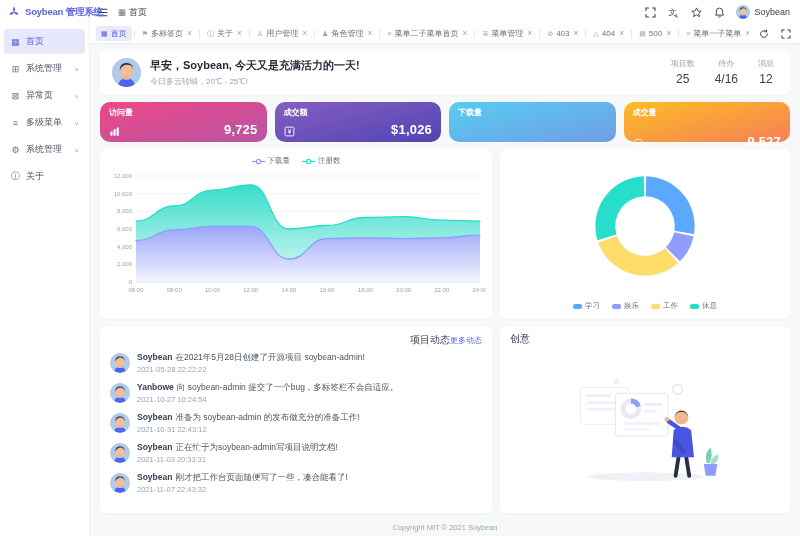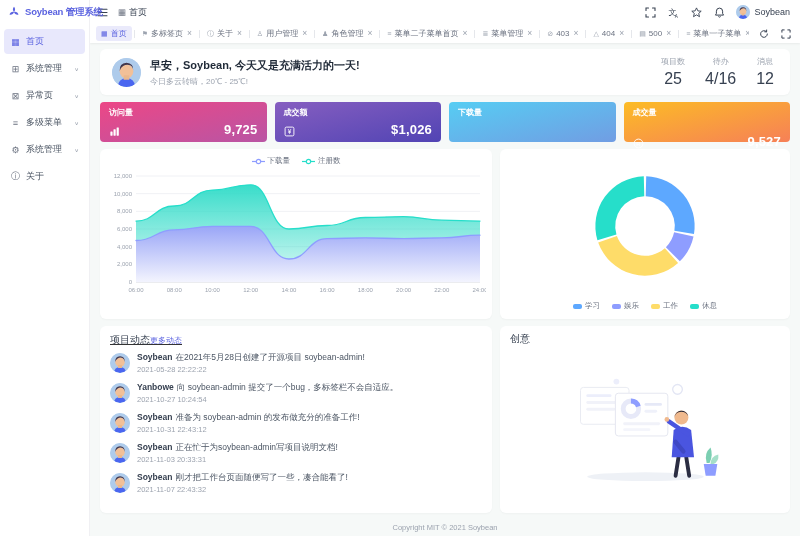--- a/index.html
+++ b/index.html
@@ -54,40 +54,40 @@
   .card { background:#fff; border-radius:6px; box-shadow:0 1px 2px rgba(0,0,0,.03); }
 
   .greeting { height:46px; display:flex; align-items:center; padding:0 12px; gap:9px; flex:none; }
   .greeting .avatar { width:29px; height:29px; flex:none; }
   .gtexts { flex:1; min-width:0; }
   .gtitle { font-size:11px; font-weight:600; color:#1f2937; }
   .gsub { font-size:8px; color:#9ca3af; margin-top:3px; }
   .gstats { display:flex; gap:20px; padding-right:4px; }
   .gstat { text-align:center; }
   .gstat .lab { font-size:8px; color:#9ca3af; }
-  .gstat .val { font-size:16px; color:#374151; margin-top:3px; }
+  .gstat .val { font-size:12px; color:#374151; margin-top:3px; }
 
   .stats-row { display:flex; gap:8px; flex:none; }
-  .stat-card { flex:1; height:40px; border-radius:4px; color:#fff; padding:5px 9px; display:flex; flex-direction:column; justify-content:space-between; }
+  .stat-card { flex:1; height:40px; border-radius:10px; color:#fff; padding:5px 9px; display:flex; flex-direction:column; justify-content:space-between; }
   .stat-title { font-size:8px; font-weight:600; }
   .stat-bottom { display:flex; align-items:flex-end; justify-content:space-between; }
   .stat-bottom svg { width:11px; height:11px; }
   .stat-value { font-size:13px; font-weight:700; letter-spacing:.2px; }
 
   .charts-row { display:flex; gap:8px; height:170px; flex:none; }
   .line-card { width:392px; flex:none; padding:5px 6px; display:flex; flex-direction:column; }
   .legend { display:flex; justify-content:center; gap:12px; align-items:center; height:14px; flex:none; }
   .legend-item { display:flex; align-items:center; gap:3px; font-size:7.5px; color:#6b7280; cursor:pointer; }
   .legend-swatch { width:9px; height:5px; border-radius:2px; display:inline-block; }
   .donut-card { flex:1; padding:6px; display:flex; flex-direction:column; justify-content:flex-start; }
   #donutChart { flex:1; width:100%; }
 
   .bottom-row { display:flex; gap:8px; flex:1; min-height:0; }
   .news-card { width:392px; flex:none; padding:6px 10px; overflow:hidden; }
-  .news-head { display:flex; justify-content:flex-start; align-items:center; height:16px;text-decoration:underline; }
+  .news-head { display:flex; justify-content:flex-end; align-items:center; height:16px; }
   .panel-title { font-size:10px; color:#374151; }
   .news-more { font-size:8px; color:#5b63e0; cursor:pointer; }
   .news-item { display:flex; gap:7px; padding:4px 0; align-items:center; }
   .news-item .avatar { width:20px; height:20px; flex:none; }
   .news-text { font-size:8.5px; color:#4b5563; line-height:1.3; }
   .news-text b { color:#374151; font-weight:600; margin-right:3px; }
   .news-time { font-size:7.5px; color:#9ca3af; margin-top:2px; }
 
   .creative-card { flex:1; padding:6px 10px; display:flex; flex-direction:column; }
   .illus-wrap { flex:1; display:flex; align-items:center; justify-content:center; }

